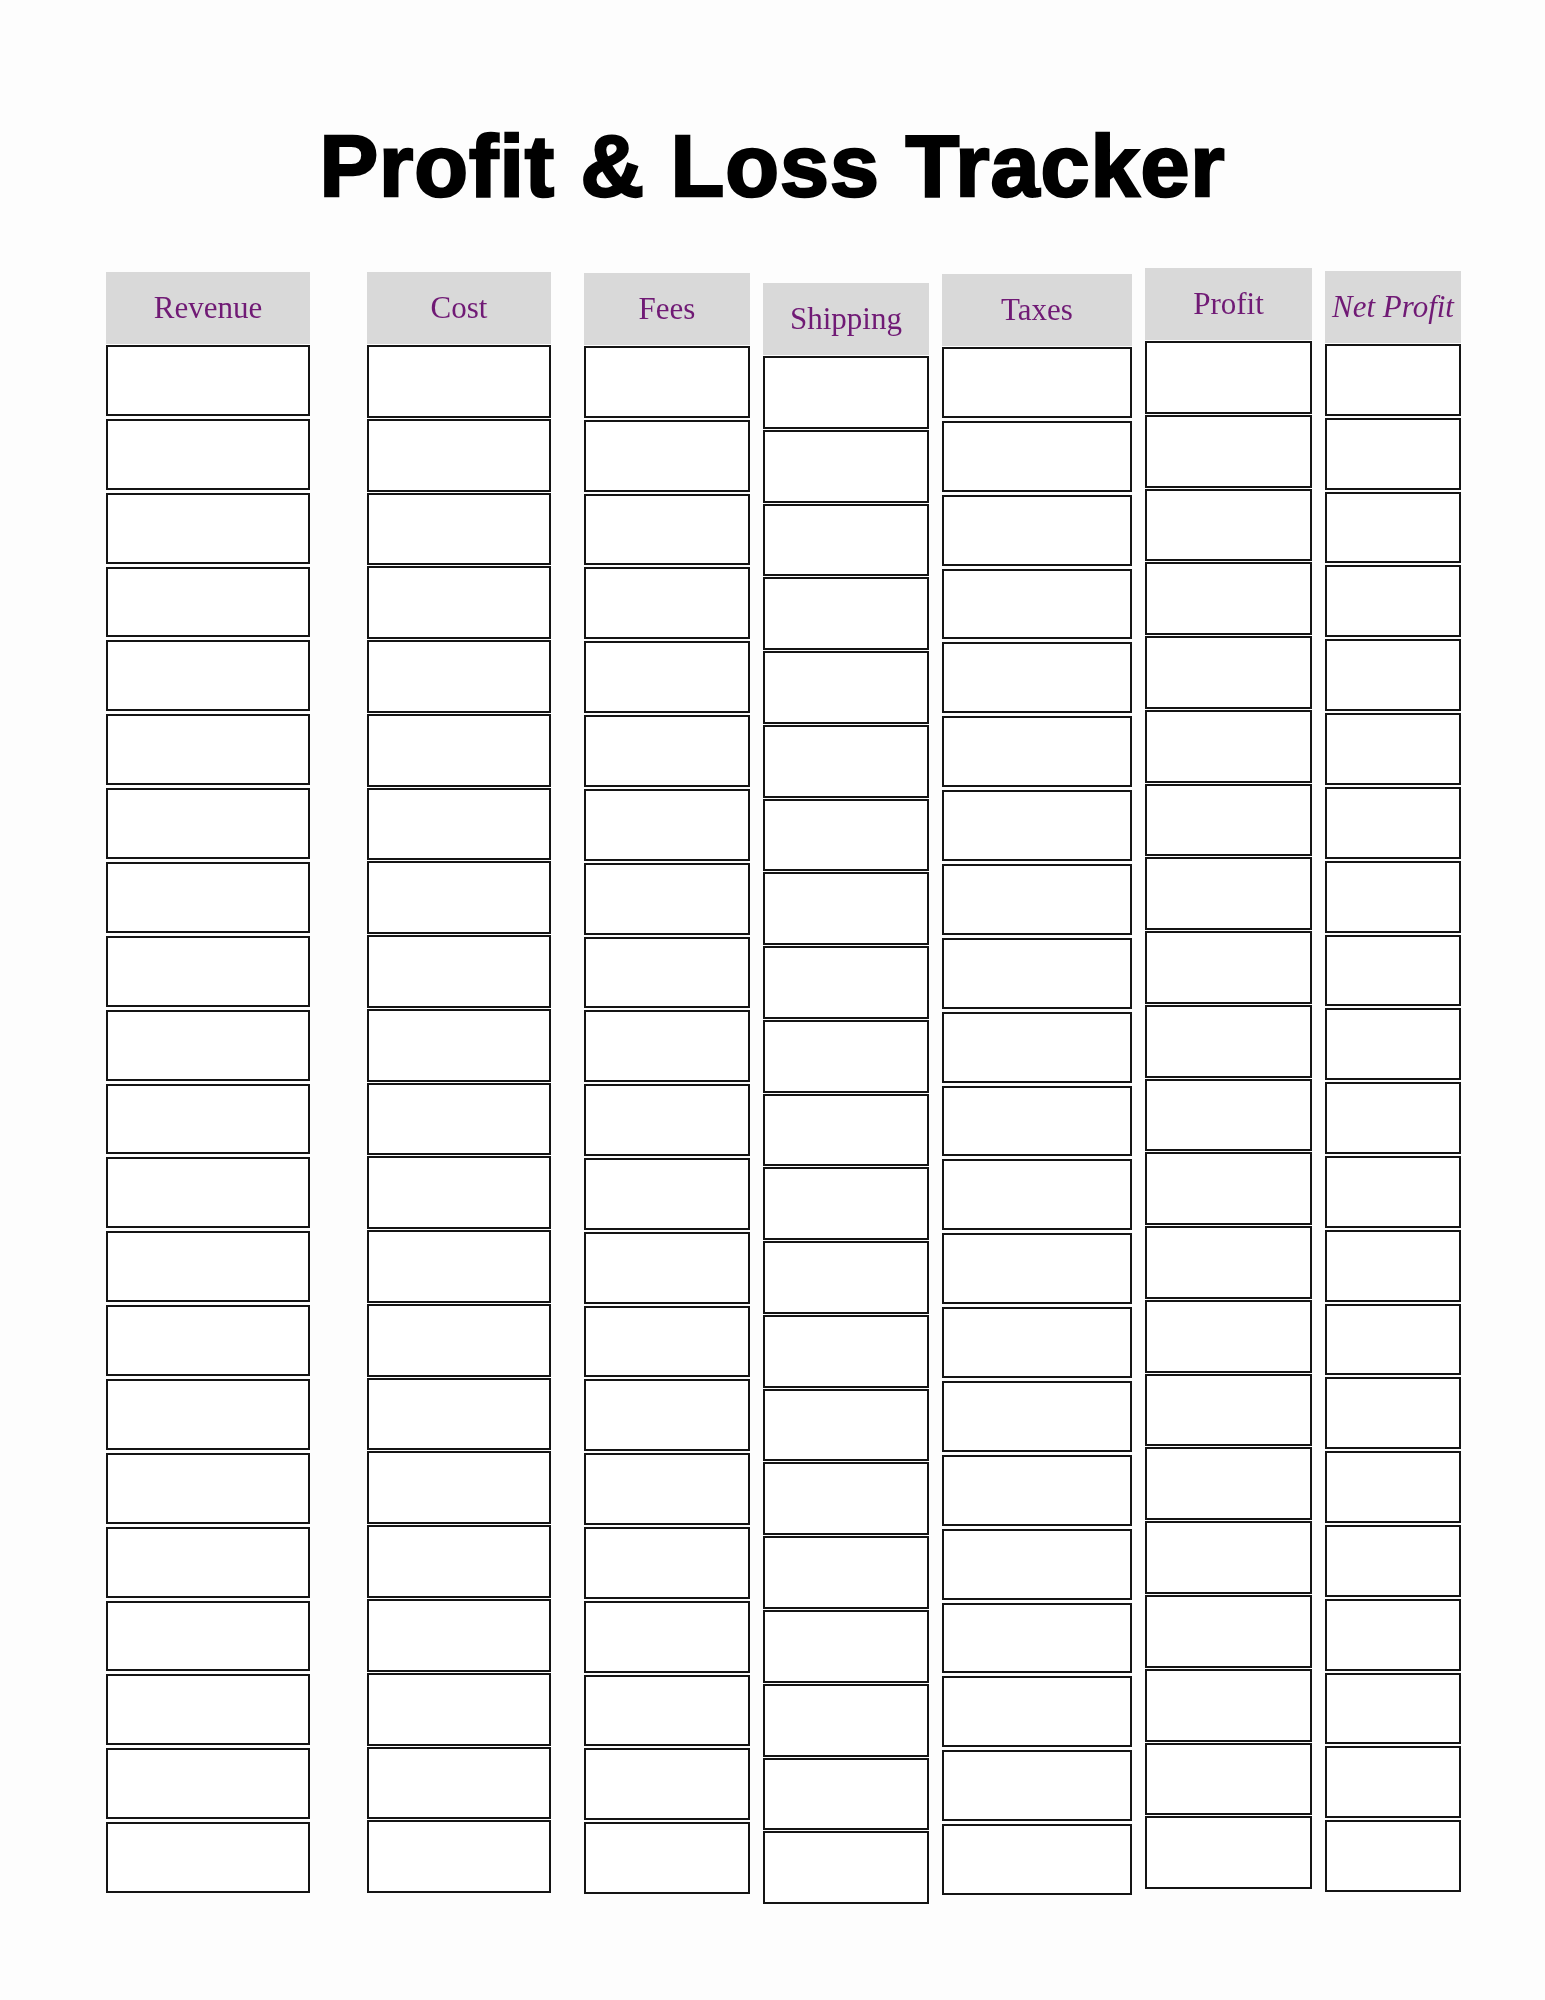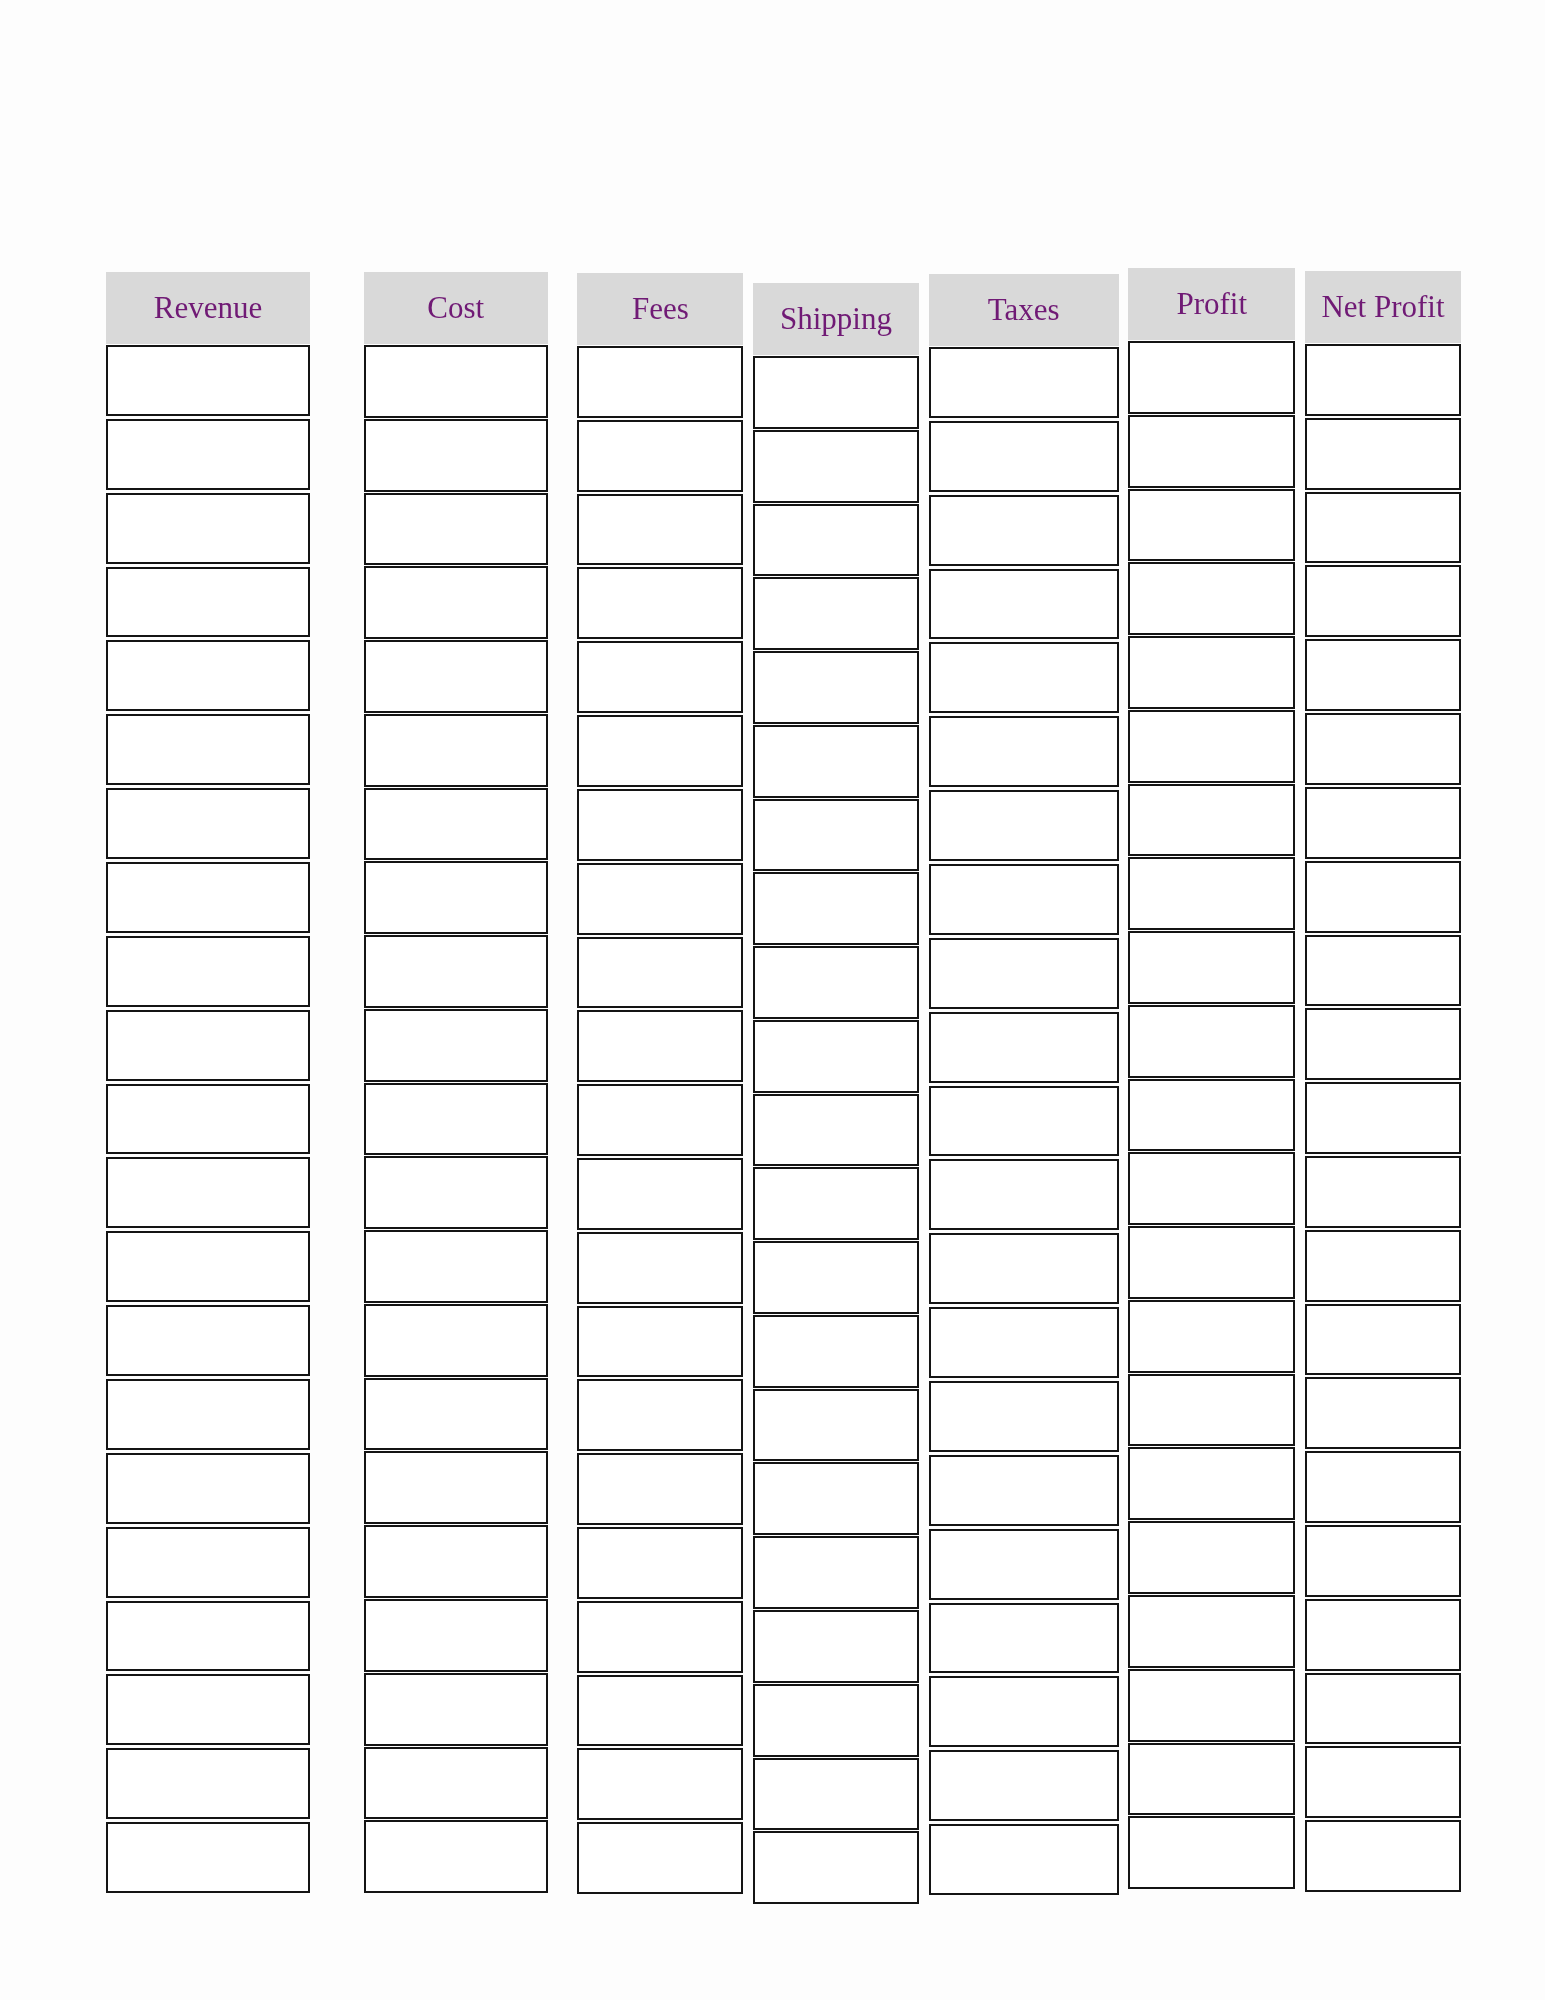--- a/index.html
+++ b/index.html
@@ -63,27 +63,28 @@
     background: var(--cell-bg, #ffffff);
     border: 2px solid var(--border-color, #141414);
   }
   
   .c1 { width: 204px; --g: 3px; --ty: 0px; }
   .c2 { width: 228px; padding-left: 44px; --g: 1px; --ty: 0px; }
   .c3 { width: 186px; padding-left: 20px; --g: 2px; --ty: 1px; }
   .c4 { width: 166px; margin-top: 11px; --g: 1px; --ty: 0px; }
   .c5 { width: 190px; --g: 3px; --ty: 2px; }
   .c6 { width: 167px; --g: 1px; --ty: -4px; }
-  .c7 { width: 156px; --g: 2px; --ty: -1px; }
+  .c7 { width: 136px; font-style: italic; --g: 2px; --ty: -1px; }
 </style>
 </head>
 <body>
 
 <div class="page">
 
+  <h1 class="title">Profit &amp; Loss Tracker</h1>
 
   <div class="table">
 
     <div class="column c1">
       <div class="col-header">Revenue</div>
       <div class="cells">
           <div class="cell"></div>
           <div class="cell"></div>
           <div class="cell"></div>
           <div class="cell"></div>

